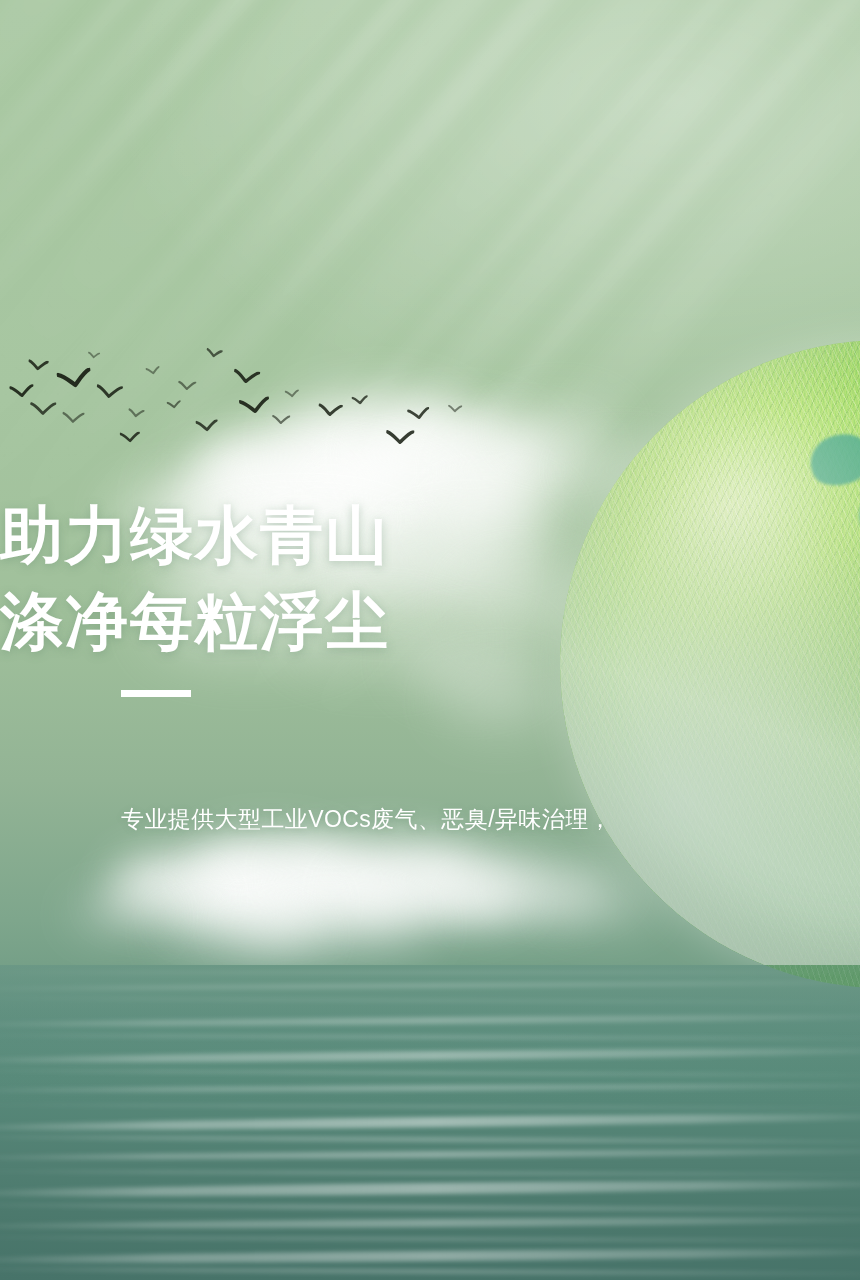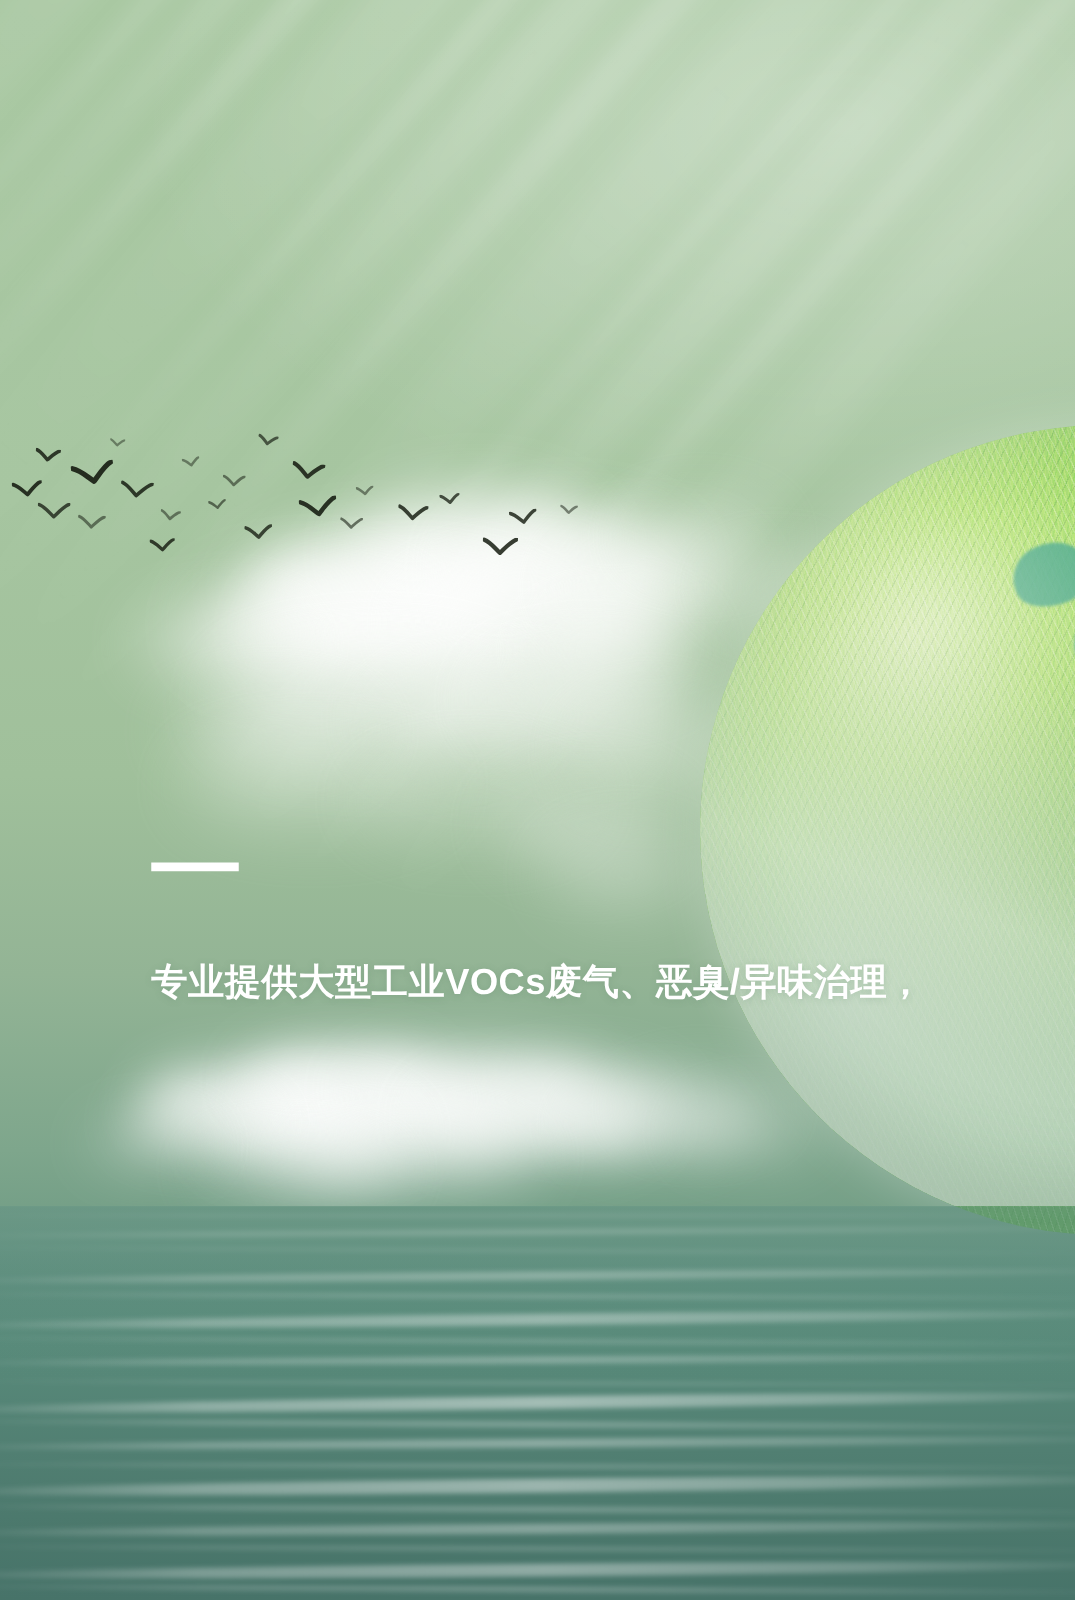--- a/index.html
+++ b/index.html
@@ -139,25 +139,25 @@
     letter-spacing:2px;
     text-shadow:0 2px 10px rgba(90,130,100,.35);
     white-space:nowrap;
   }
   .headline div{ display:block; }
   .divider{
     position:absolute; left:121px; top:690px;
     width:70px; height:7px; background:#ffffff;
   }
   .subtitle{
-    position:absolute; left:121px; top:764px;
+    position:absolute; left:121px; top:797px;
     color:#ffffff;
-    font-size:29px;
+    font-size:23px;
     line-height:44px;
-    font-weight:700;
+    font-weight:400;
     letter-spacing:.4px;
     white-space:nowrap;
     text-shadow:0 1px 6px rgba(90,130,100,.28);
   }
   .subtitle div{ display:block; }
 </style>
 </head>
 <body>
 
 <div id="poster">
@@ -325,20 +325,24 @@
         <div class="ripple" style="top: 218px; height: 11px; opacity: 0.58; transform: skewY(-0.6deg);"></div>
         <div class="ripple" style="top: 240px; height: 5px; opacity: 0.32; transform: skewY(0.3deg);"></div>
         <div class="ripple" style="top: 254px; height: 8px; opacity: 0.44; transform: skewY(-0.4deg);"></div>
         <div class="ripple" style="top: 272px; height: 4px; opacity: 0.24; transform: skewY(0.2deg);"></div>
         <div class="ripple" style="top: 286px; height: 10px; opacity: 0.52; transform: skewY(-0.5deg);"></div>
         <div class="ripple" style="top: 304px; height: 5px; opacity: 0.3; transform: skewY(0.3deg);"></div>
       </div>
     <div class="water-haze"></div>
   </div>
 
+  <div class="headline">
+    <div>助力绿水青山</div>
+    <div>涤净每粒浮尘</div>
+  </div>
 
   <div class="divider"></div>
 
   <div class="subtitle">
     <div>专业提供大型工业VOCs废气、恶臭/异味治理，</div>
   </div>
 
 </div>
 
 </body></html>

